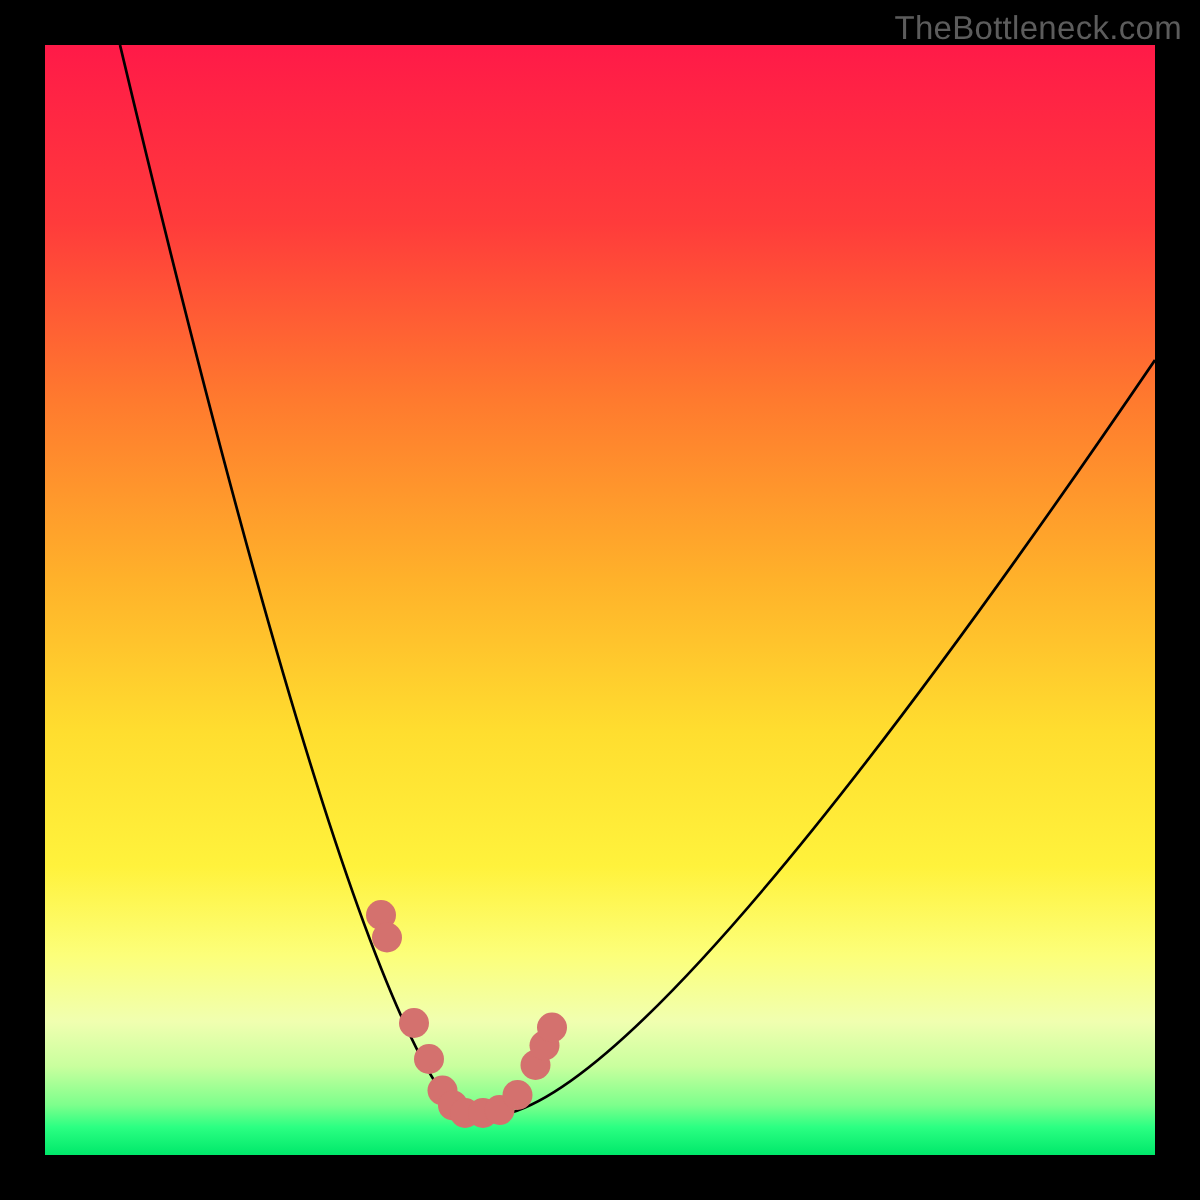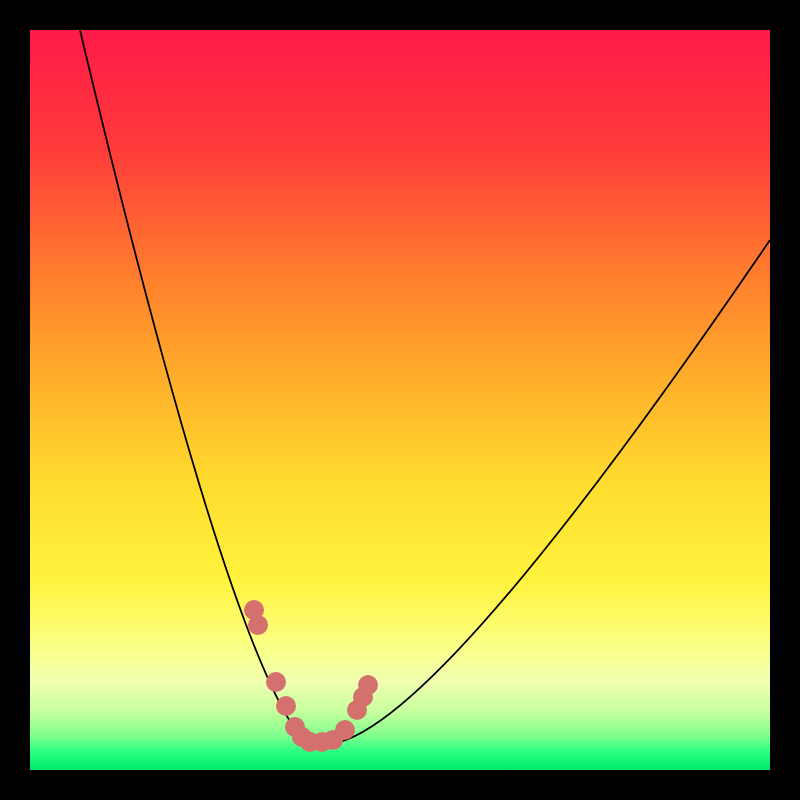--- a/index.html
+++ b/index.html
@@ -42,20 +42,21 @@
     fill: none;
   }
   .marker {
     fill: #d4716e;
   }
 </style>
 </head>
 <body>
 
 <div class="outer">
+  <div class="watermark">TheBottleneck.com</div>
 
   <div class="plot-area">
     <svg class="gradient" viewBox="0 0 740 740" preserveAspectRatio="none">
       <defs>
         <linearGradient id="bg" x1="0" y1="0" x2="0" y2="1">
             <stop offset="0%" stop-color="#ff1a48"></stop>
             <stop offset="16%" stop-color="#ff3b3b"></stop>
             <stop offset="32%" stop-color="#ff7a2e"></stop>
             <stop offset="48%" stop-color="#ffb12a"></stop>
             <stop offset="62%" stop-color="#ffde2f"></stop>

